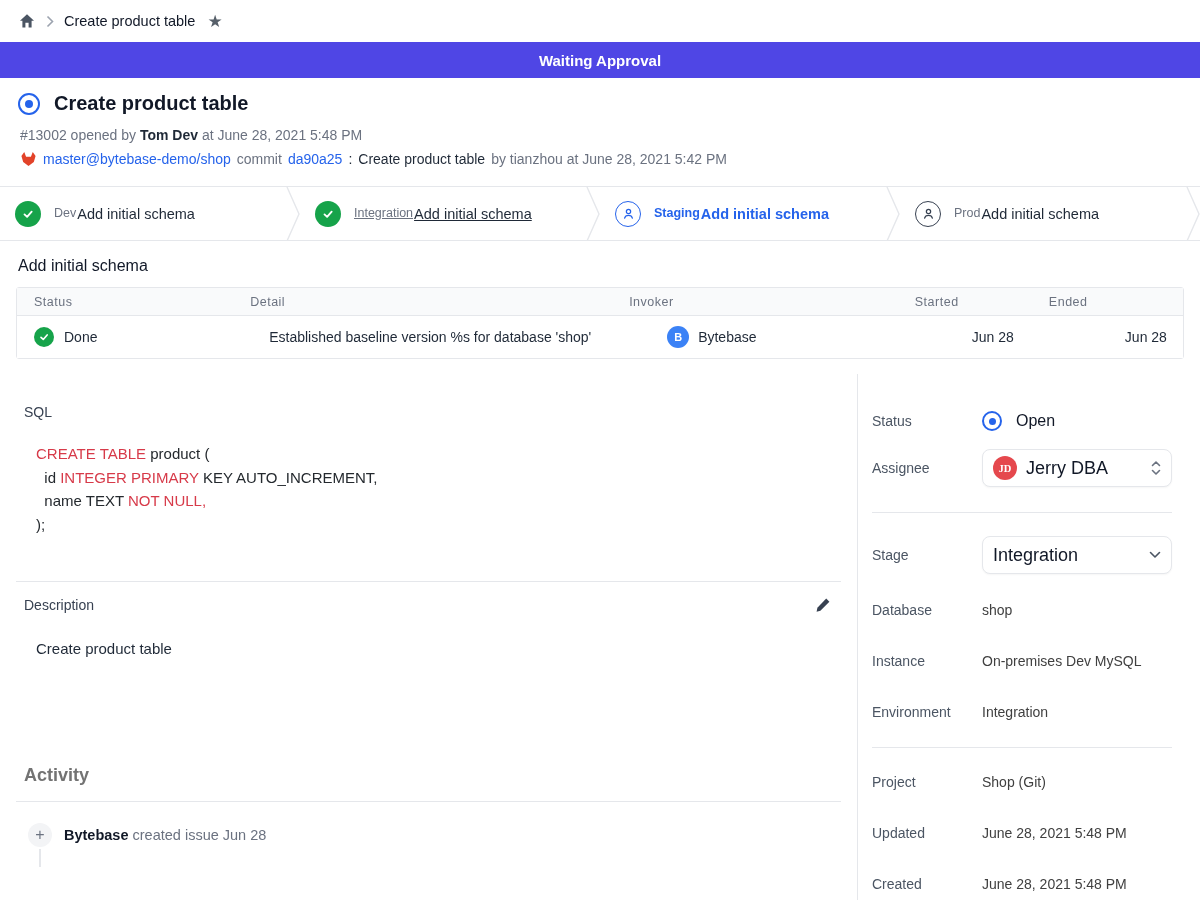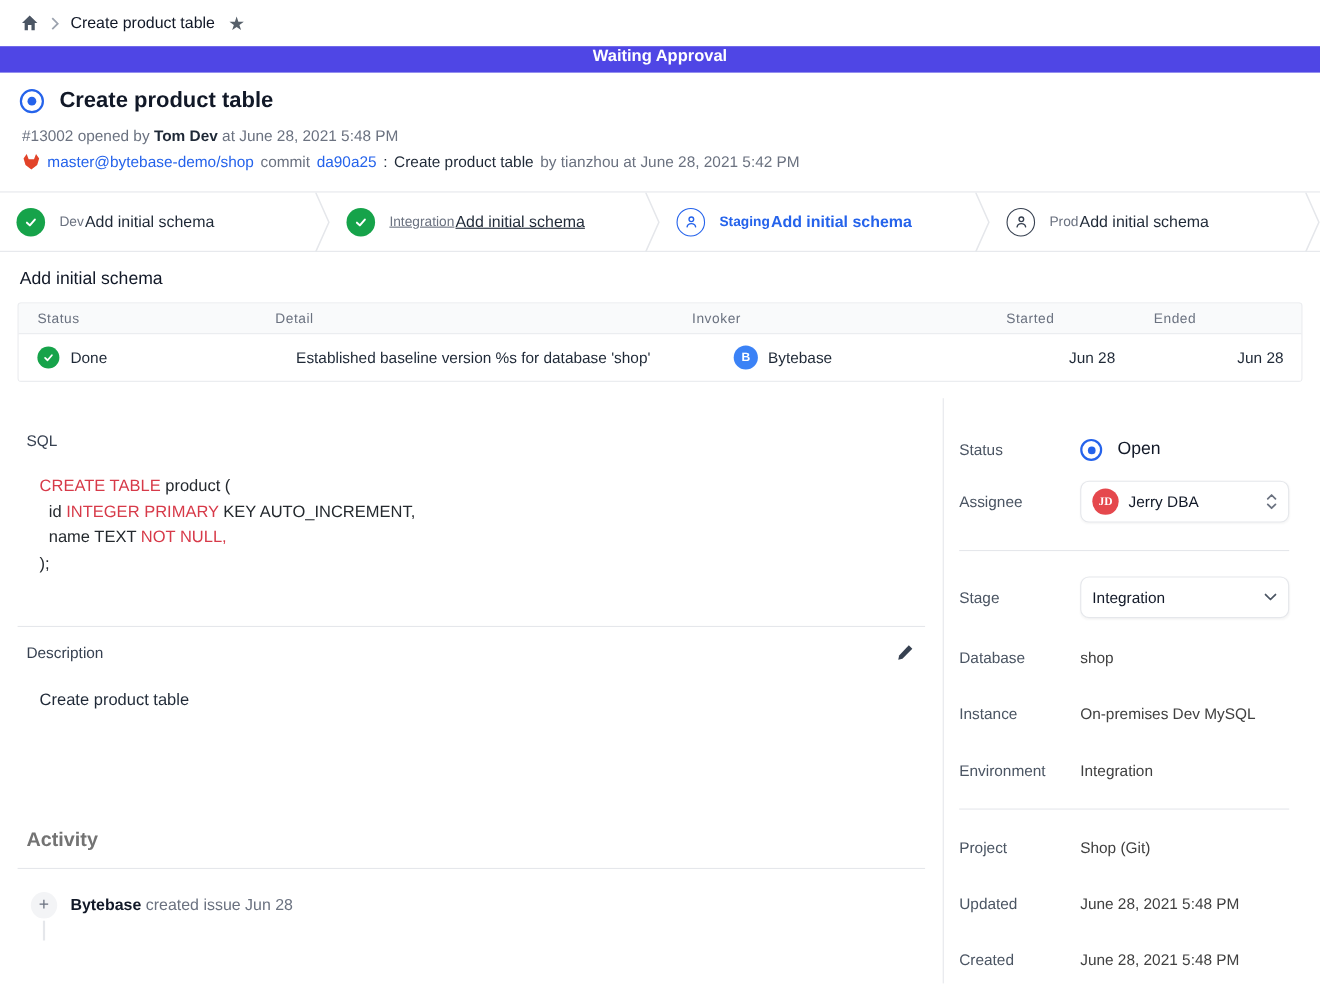--- a/index.html
+++ b/index.html
@@ -5,22 +5,22 @@
   * { margin:0; padding:0; box-sizing:border-box; }
   html,body { width:1200px; height:900px; overflow:hidden; background:#fff;
     font-family:"Liberation Sans", sans-serif; color:#1f2937; }
 
   
   .topbar { height:42px; display:flex; align-items:center; padding:0 18px; gap:10px; background:#fff; }
   .crumb-title { font-size:14.5px; font-weight:500; color:#111827; }
   .star { font-size:17px; color:#57606a; margin-left:2px; cursor:pointer; }
 
   
-  .banner { height:24px; background:var(--accent,#4f46e5); color:#fff; display:flex;
-    align-items:flex-start; justify-content:center; font-size:15px; font-weight:600; }
+  .banner { height:36px; background:var(--accent,#4f46e5); color:#fff; display:flex;
+    align-items:center; justify-content:center; font-size:15px; font-weight:600; }
 
   
   .issue-header { position:relative; height:108px; padding:14px 16px 0 18px; }
   .title-row { display:flex; align-items:center; gap:14px; }
   .radio-icon { display:inline-flex; align-items:center; justify-content:center;
     border-radius:50%; border:2px solid var(--link,#2563eb); flex:0 0 auto; }
   .radio-icon .dot { border-radius:50%; background:var(--link,#2563eb); }
   .radio-lg { width:22px; height:22px; } .radio-lg .dot { width:8px; height:8px; }
   .radio-sm { width:20px; height:20px; } .radio-sm .dot { width:7px; height:7px; }
   h1 { font-size:20px; font-weight:700; color:#111827; }
@@ -96,21 +96,21 @@
   
   .side-row { display:flex; align-items:center; }
   .side-label { width:110px; flex:0 0 auto; font-size:14px; color:#4b5563; }
   .side-value { font-size:14px; color:#404040; font-weight:500; }
   .row-status { margin-top:19px; }
   .status-value { display:flex; align-items:center; gap:14px; font-size:16px; color:#111827; }
   .row-assignee { margin-top:18px; }
   .select-box { width:190px; height:38px; border:1px solid #e5e7eb; border-radius:8px;
     display:flex; align-items:center; padding:0 10px; gap:9px; background:#fff; cursor:pointer;
     box-shadow:0 1px 2px rgba(0,0,0,.04); }
-  .select-box .sel-text { font-size:14px; color:#111827; flex:1; }
+  .select-box .sel-text { font-size:18px; color:#111827; flex:1; }
   .div-side { margin-top:25px; }
   .row-stage { margin-top:23px; }
   .row-info { margin-top:31px; min-height:20px; }
   .row-info:first-of-type { margin-top:0; }
   .creator-value { display:flex; align-items:center; gap:9px; }
 </style>
 </head>
 <body>
 
 <header class="topbar">

